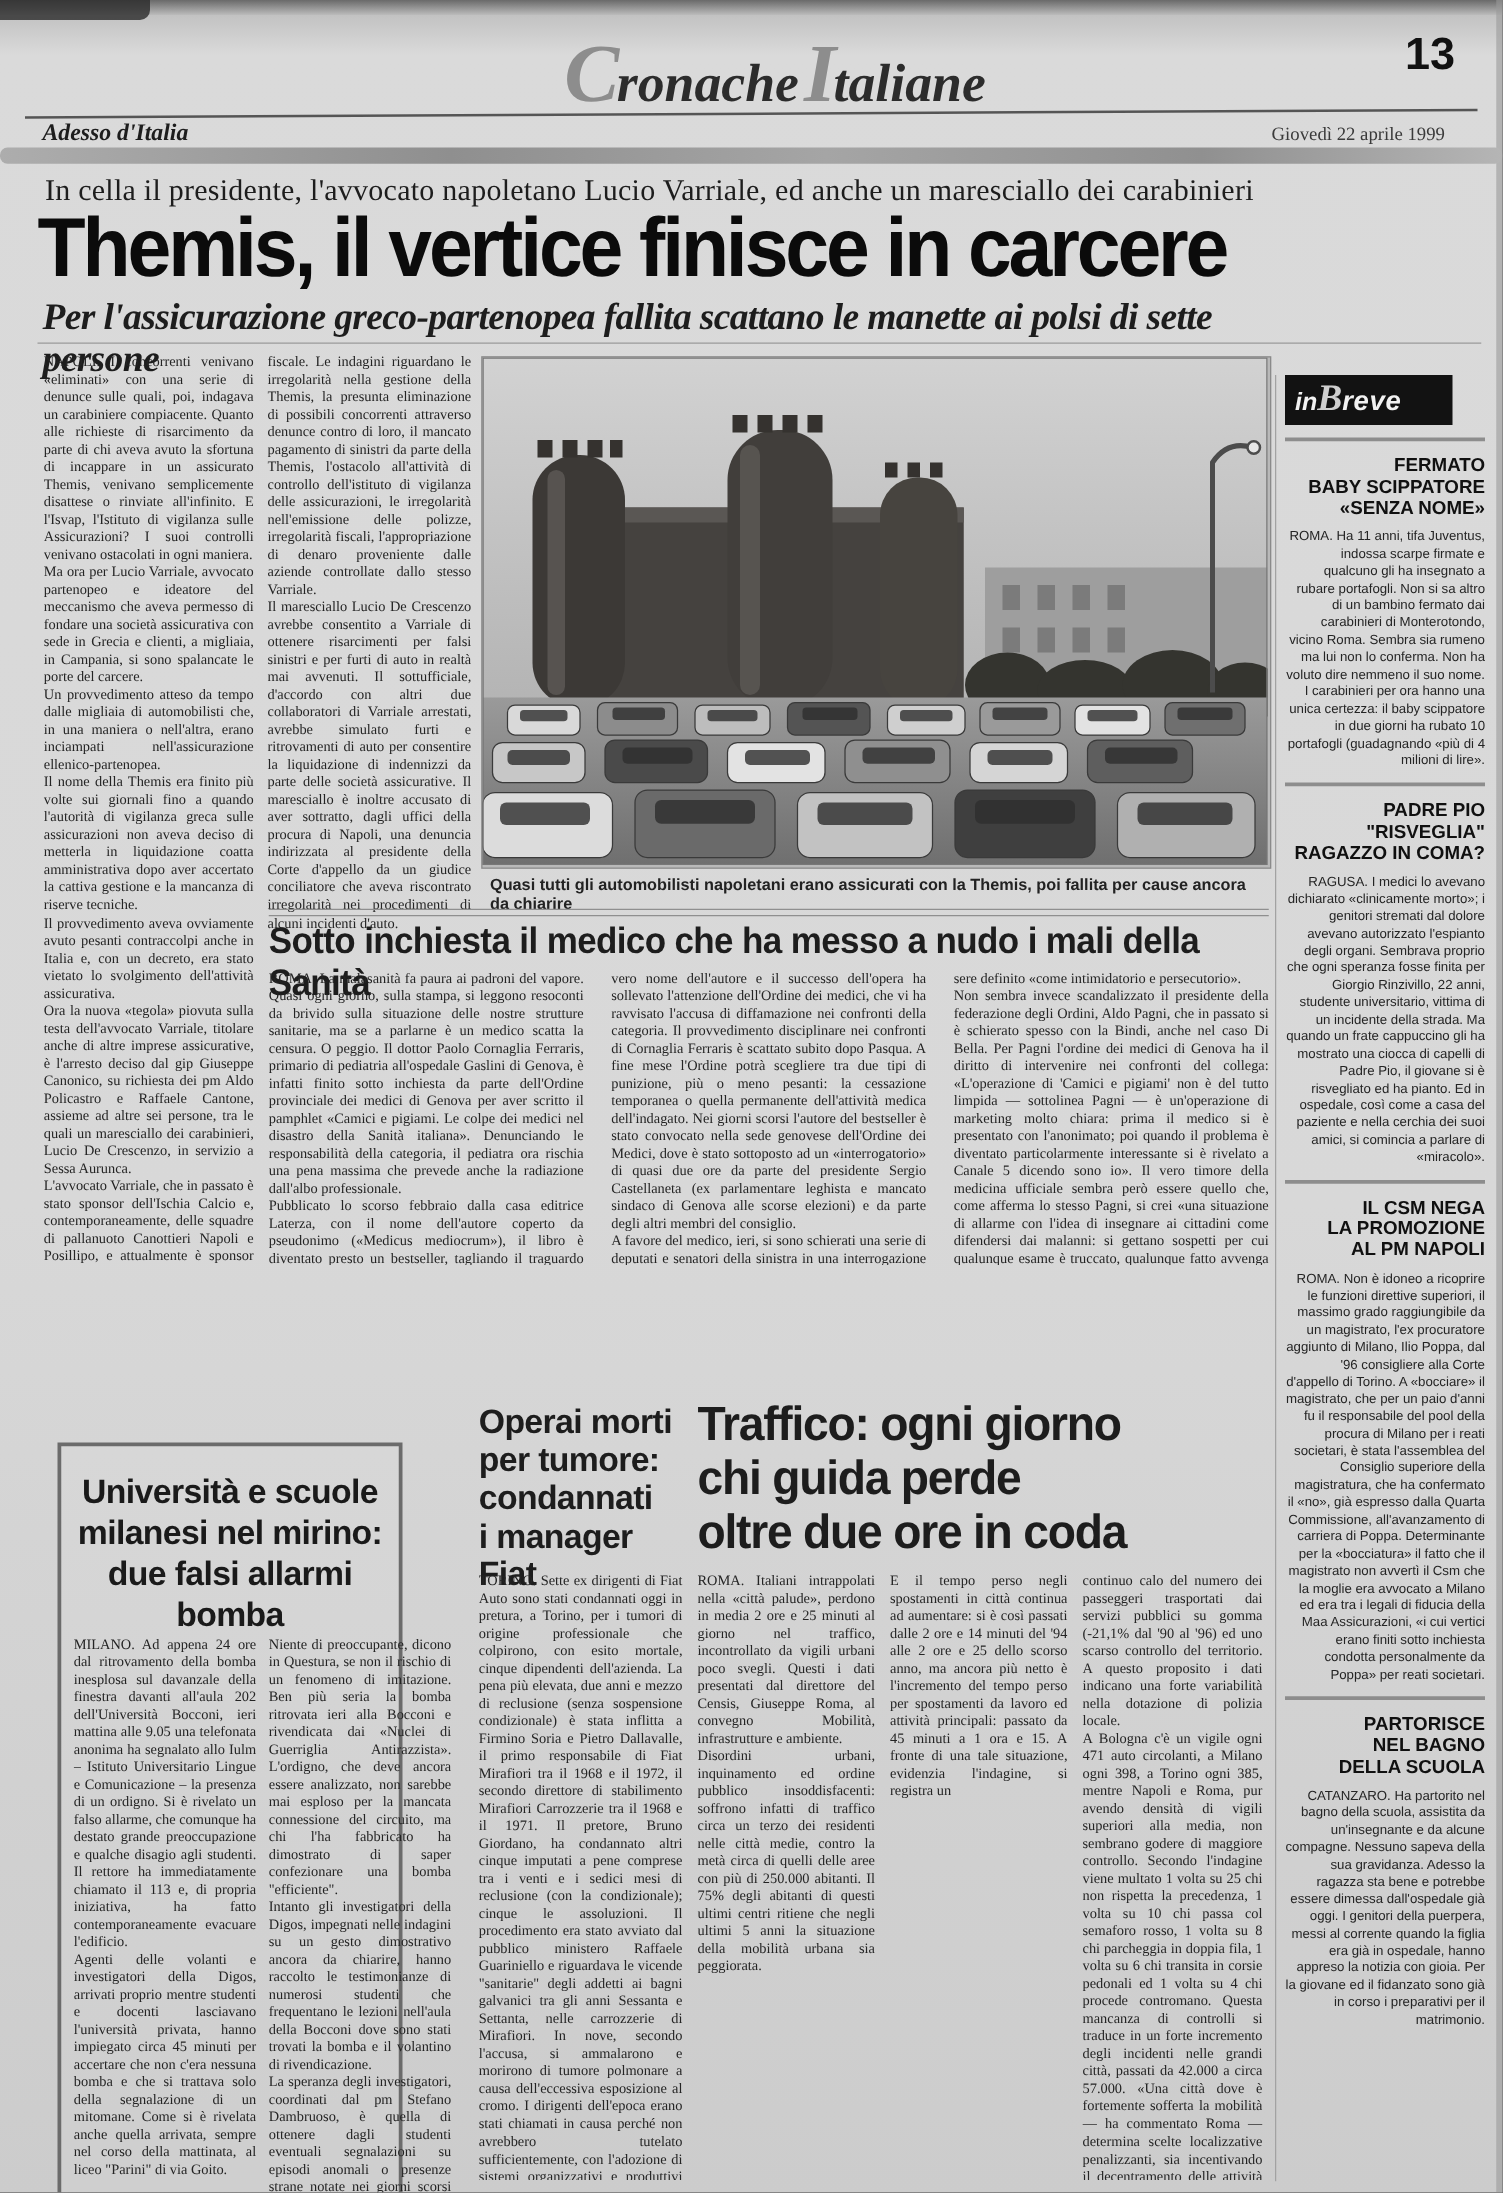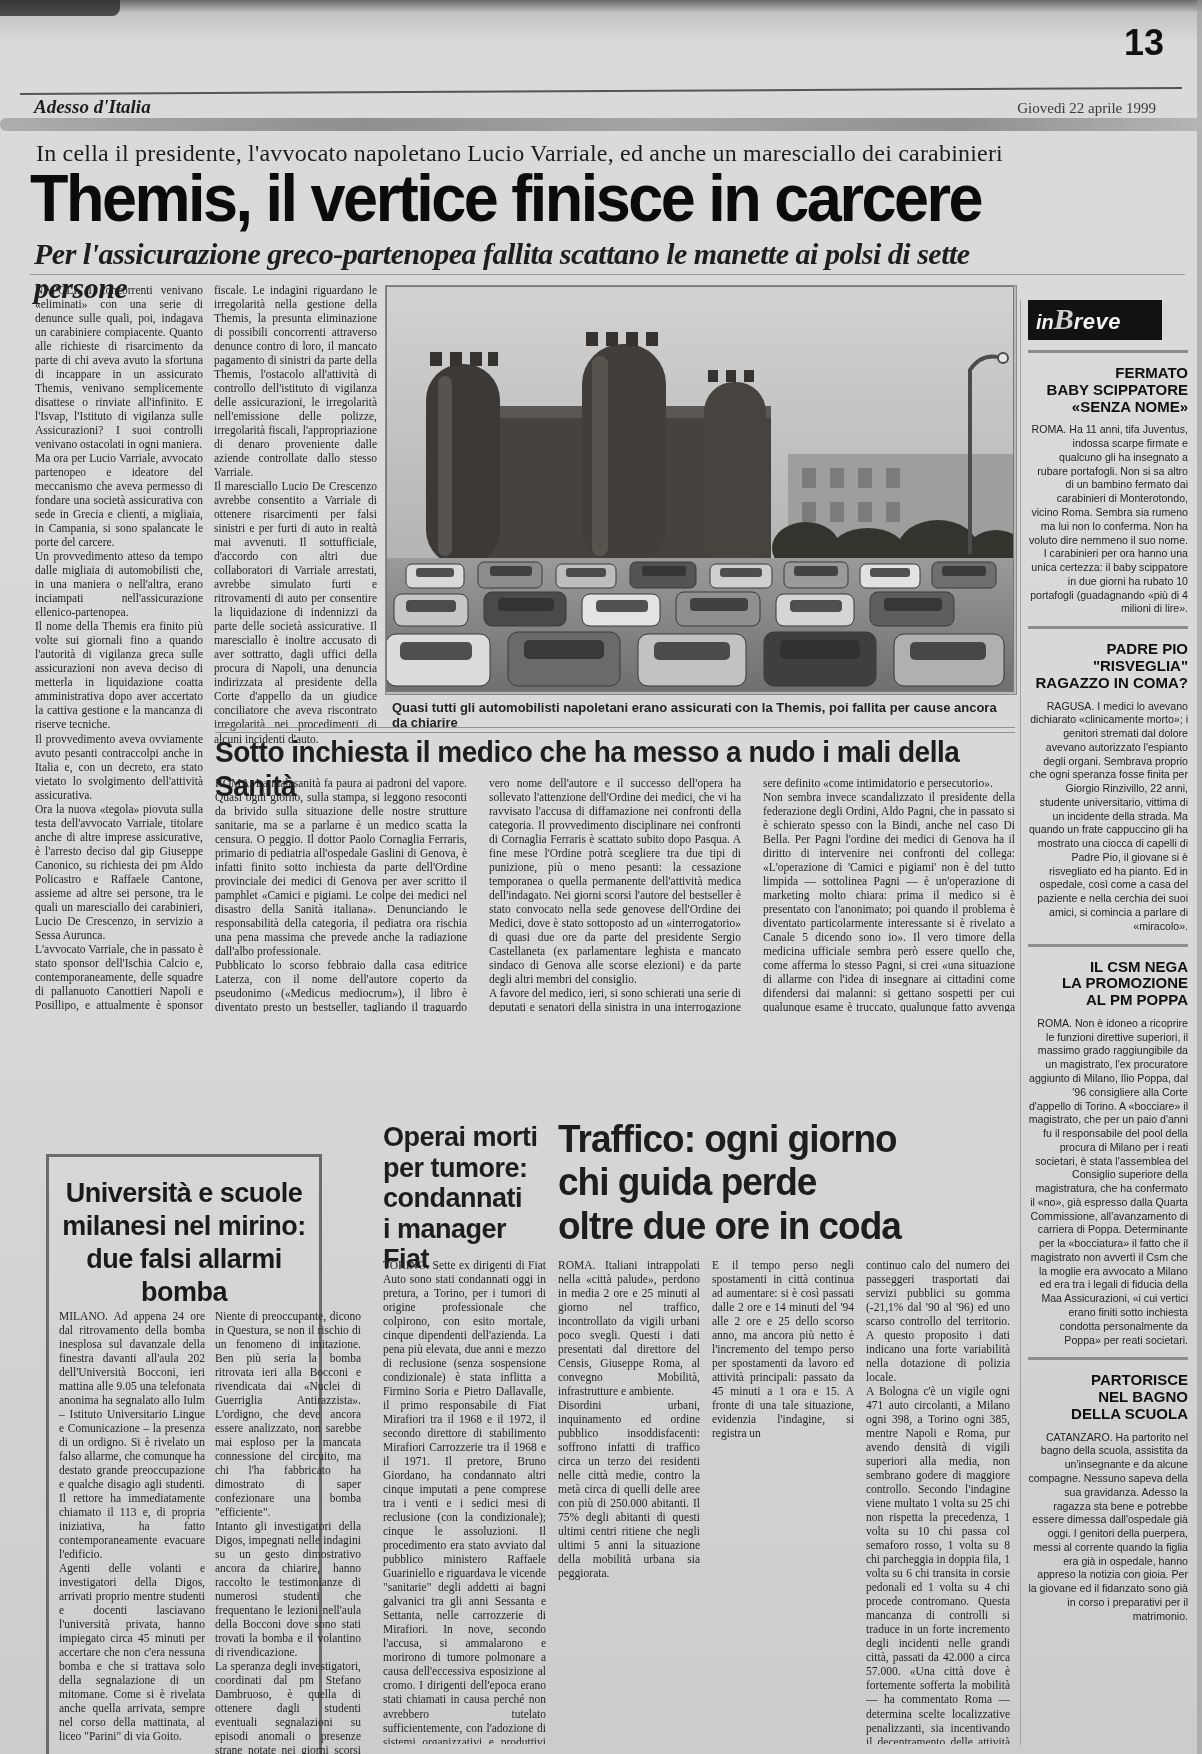--- a/index.html
+++ b/index.html
@@ -67,20 +67,24 @@
 </head>
 <body>
 
 <div id="page">
 
   <div class="abs scan-top"></div>
   <div class="abs scan-corner"></div>
   <div class="abs scan-right"></div>
 
   <div class="abs pageno">13</div>
+  <div class="abs masthead">
+    <span class="big">C</span><span class="rest">ronache</span>
+    <span class="big">I</span><span class="rest">taliane</span>
+  </div>
   <div class="abs rule-masthead"></div>
   <div class="abs pubname">Adesso d'Italia</div>
   <div class="abs issuedate">Giovedì 22 aprile 1999</div>
   <div class="abs graybar"></div>
 
   <div class="abs kicker">In cella il presidente, l'avvocato napoletano Lucio Varriale, ed anche un maresciallo dei carabinieri</div>
   <h1 class="abs headline">Themis, il vertice finisce in carcere</h1>
   <div class="abs subhead">Per l'assicurazione greco-partenopea fallita scattano le manette ai polsi di sette persone</div>
   <div class="abs rule-sub"></div>
   <div class="abs bodycol lead-c1">NAPOLI. I concorrenti venivano «eliminati» con una serie di denunce sulle quali, poi, indagava un carabiniere compiacente. Quanto alle richieste di risarcimento da parte di chi aveva avuto la sfortuna di incappare in un assicurato Themis, venivano semplicemente disattese o rinviate all'infinito. E l'Isvap, l'Istituto di vigilanza sulle Assicurazioni? I suoi controlli venivano ostacolati in ogni maniera.
@@ -225,21 +229,21 @@
     <div>
       <div class="breve-h">PADRE PIO
 "RISVEGLIA"
 RAGAZZO IN COMA?</div>
       <div class="breve-b">RAGUSA. I medici lo avevano dichiarato «clinicamente morto»; i genitori stremati dal dolore avevano autorizzato l'espianto degli organi. Sembrava proprio che ogni speranza fosse finita per Giorgio Rinzivillo, 22 anni, studente universitario, vittima di un incidente della strada. Ma quando un frate cappuccino gli ha mostrato una ciocca di capelli di Padre Pio, il giovane si è risvegliato ed ha pianto. Ed in ospedale, così come a casa del paziente e nella cerchia dei suoi amici, si comincia a parlare di «miracolo».</div>
     </div>
     <hr class="breve-div">
     <div>
       <div class="breve-h">IL CSM NEGA
 LA PROMOZIONE
-AL PM POPPA</div>
+AL PM NAPOLI</div>
       <div class="breve-b">ROMA. Non è idoneo a ricoprire le funzioni direttive superiori, il massimo grado raggiungibile da un magistrato, l'ex procuratore aggiunto di Milano, Ilio Poppa, dal '96 consigliere alla Corte d'appello di Torino. A «bocciare» il magistrato, che per un paio d'anni fu il responsabile del pool della procura di Milano per i reati societari, è stata l'assemblea del Consiglio superiore della magistratura, che ha confermato il «no», già espresso dalla Quarta Commissione, all'avanzamento di carriera di Poppa. Determinante per la «bocciatura» il fatto che il magistrato non avvertì il Csm che la moglie era avvocato a Milano ed era tra i legali di fiducia della Maa Assicurazioni, «i cui vertici erano finiti sotto inchiesta condotta personalmente da Poppa» per reati societari.</div>
     </div>
     <hr class="breve-div">
     <div>
       <div class="breve-h">PARTORISCE
 NEL BAGNO
 DELLA SCUOLA</div>
       <div class="breve-b">CATANZARO. Ha partorito nel bagno della scuola, assistita da un'insegnante e da alcune compagne. Nessuno sapeva della sua gravidanza. Adesso la ragazza sta bene e potrebbe essere dimessa dall'ospedale già oggi. I genitori della puerpera, messi al corrente quando la figlia era già in ospedale, hanno appreso la notizia con gioia. Per la giovane ed il fidanzato sono già in corso i preparativi per il matrimonio.</div>
     </div>
   </aside>

